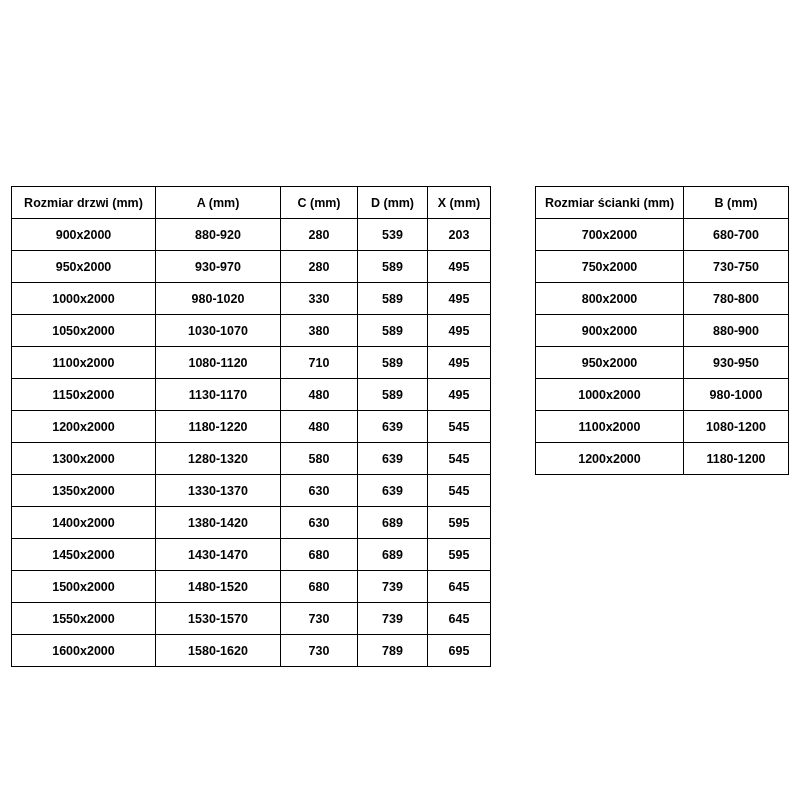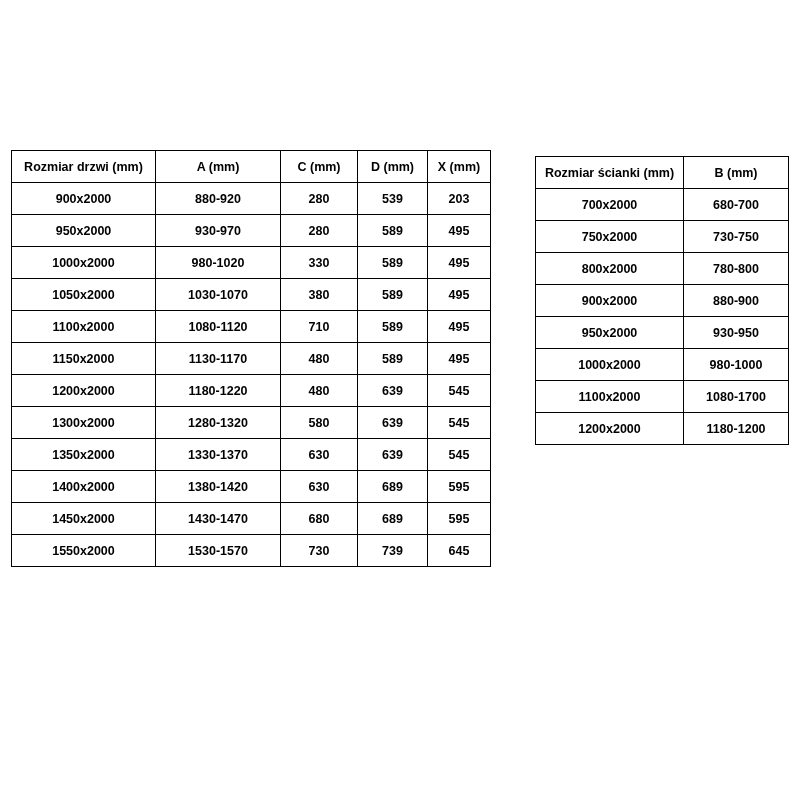--- a/index.html
+++ b/index.html
@@ -18,20 +18,21 @@
   .sheet {
     position: absolute;
     top: 0;
     left: 0;
     width: 800px;
     height: 800px;
   }
   table {
     border-collapse: collapse;
     table-layout: fixed;
+    margin-top: 36px;
   }
   table th, table td {
     border: 1px solid #000000;
     text-align: center;
     vertical-align: middle;
     font-size: 12.5px;
     height: 31px;
     padding: 0 2px;
     white-space: nowrap;
   }
@@ -51,21 +52,21 @@
   #doors-table col.c-size  { width: 144px; }
   #doors-table col.c-a     { width: 125px; }
   #doors-table col.c-c     { width: 77px; }
   #doors-table col.c-d     { width: 70px; }
   #doors-table col.c-x     { width: 63px; }
 
   
   #wall-table {
     position: absolute;
     left: 535px;
-    top: 156px;
+    top: 150px;
     width: 253px;
   }
   #wall-table col.w-size { width: 148px; }
   #wall-table col.w-b    { width: 105px; }
 </style>
 </head>
 <body>
 
 <div class="sheet">
 
@@ -158,25 +159,39 @@
         <td>595</td>
       </tr>
       <tr>
         <td>1450x2000</td>
         <td>1430-1470</td>
         <td>680</td>
         <td>689</td>
         <td>595</td>
       </tr>
       <tr>
+        <td>1500x2000</td>
+        <td>1480-1520</td>
+        <td>680</td>
+        <td>739</td>
+        <td>645</td>
+      </tr>
+      <tr>
         <td>1550x2000</td>
         <td>1530-1570</td>
         <td>730</td>
         <td>739</td>
         <td>645</td>
+      </tr>
+      <tr>
+        <td>1600x2000</td>
+        <td>1580-1620</td>
+        <td>730</td>
+        <td>789</td>
+        <td>695</td>
       </tr>
     </tbody>
   </table>
 
   <table id="wall-table">
     <colgroup>
       <col class="w-size">
         <col class="w-b">
     </colgroup>
     <thead>
@@ -205,21 +220,21 @@
       <tr>
         <td>950x2000</td>
         <td>930-950</td>
       </tr>
       <tr>
         <td>1000x2000</td>
         <td>980-1000</td>
       </tr>
       <tr>
         <td>1100x2000</td>
-        <td>1080-1700</td>
+        <td>1080-1200</td>
       </tr>
       <tr>
         <td>1200x2000</td>
         <td>1180-1200</td>
       </tr>
     </tbody>
   </table>
 
 </div>
 

